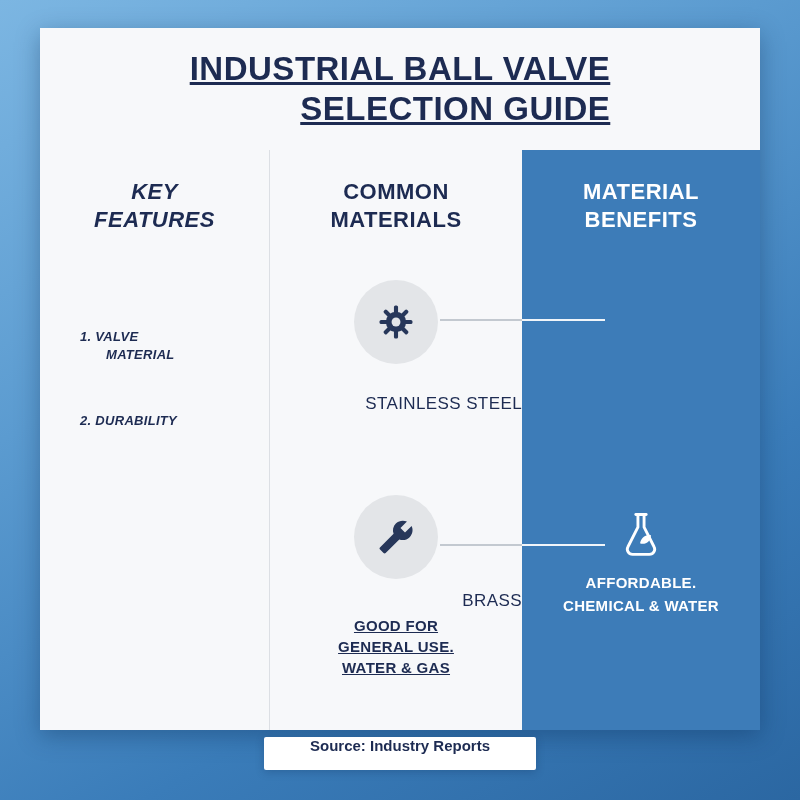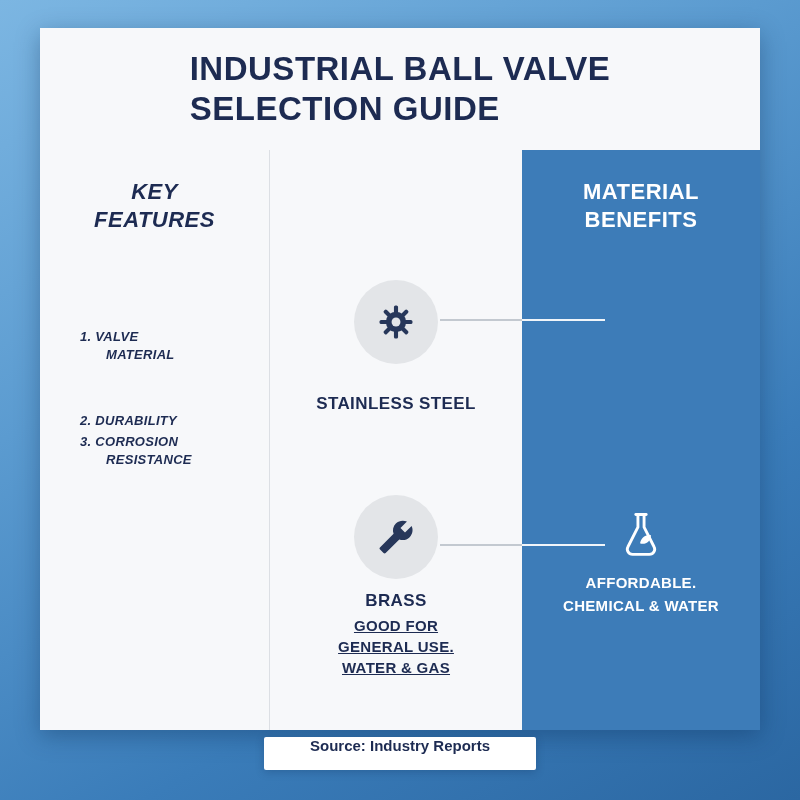--- a/index.html
+++ b/index.html
@@ -12,22 +12,22 @@
     position:relative; width:800px; height:800px; overflow:hidden;
     background:linear-gradient(150deg,#7cb6e2 0%, #5b9bd0 35%, #3a7cb9 70%, #2b67a2 100%);
   }
   .card {
     position:absolute; left:40px; top:28px; width:720px; height:702px;
     background:#f7f8fa;
     box-shadow:0 6px 22px rgba(10,40,80,.35);
   }
   .header-area { height:122px; display:flex; align-items:center; justify-content:center; }
   .title {
-    margin:0; text-align:left; font-size:33px; font-weight:700;
-    color:var(--navy,#1d2b52); white-space:pre-line; line-height:1.2; letter-spacing:.5px;
+    margin:0; text-align:right; font-size:33px; font-weight:700;
+    color:var(--navy,#1d2b52); white-space:pre-line; line-height:1.2; letter-spacing:.5px;text-decoration:underline;
   }
   .columns { position:absolute; top:122px; left:0; width:720px; height:580px; display:flex; }
   .col { position:relative; height:100%; }
   .col-features { width:230px; border-right:1px solid #dcdfe4;font-style:italic; }
   .col-materials { width:252px; }
   .col-benefits { width:238px; background:var(--panel-blue,#3d7cb8); color:#fff; }
   .col-header {
     position:absolute; top:28px; left:0; right:0; margin:0; text-align:center;
     font-size:22px; font-weight:700; color:var(--navy,#1d2b52);
     white-space:pre-line; line-height:1.25; letter-spacing:.5px;
@@ -43,21 +43,21 @@
   .f2 { margin-bottom:2px; }
 
   .material { position:absolute; left:0; width:100%; text-align:center; }
   .m1 { top:130px; }
   .m2 { top:345px; }
   .icon-circle {
     width:84px; height:84px; border-radius:50%;
     background:var(--circle-gray,#e3e5e8);
     margin:0 auto; display:flex; align-items:center; justify-content:center;
   }
-  .material-name { margin-top:30px; font-size:17px; font-weight:700; color:var(--navy,#1d2b52); letter-spacing:.4px; }
+  .material-name { margin-top:30px; font-size:17px; font-weight:400; color:var(--navy,#1d2b52); letter-spacing:.4px;text-align:right; }
   .m2 .material-name { margin-top:12px; }
   .material-desc {
     margin:4px auto 0; width:150px; font-size:15px; font-weight:700; color:var(--navy,#1d2b52);
     white-space:pre-line; line-height:1.4; letter-spacing:.3px;text-decoration:underline;
   }
 
   .benefit { position:absolute; left:0; width:100%; text-align:center; }
   .b1 { top:142px; }
   .b2 { top:360px; }
   .benefit-text {
@@ -95,26 +95,26 @@
 
     <div class="columns">
 
       <div class="col col-features">
         <h2 class="col-header">KEY
 FEATURES</h2>
         <ul class="feature-list">
           <li class="feature-item f1">1. VALVE
 MATERIAL</li>
           <li class="feature-item f2">2. DURABILITY</li>
-          <li class="feature-item f3">3. CORROSION
-RESISTANCE</li>
         </ul>
       </div>
 
       <div class="col col-materials">
+        <h2 class="col-header">COMMON
+MATERIALS</h2>
 
         <div class="material m1">
           <div class="icon-circle">
             <svg viewBox="0 0 24 24" width="38" height="38" aria-hidden="true">
               <g fill="#27375a">
                 <rect x="10.7" y="1.6" width="2.6" height="20.8" rx="1"></rect>
                 <rect x="10.7" y="1.6" width="2.6" height="20.8" rx="1" transform="rotate(45 12 12)"></rect>
                 <rect x="10.7" y="1.6" width="2.6" height="20.8" rx="1" transform="rotate(90 12 12)"></rect>
                 <rect x="10.7" y="1.6" width="2.6" height="20.8" rx="1" transform="rotate(135 12 12)"></rect>
                 <circle cx="12" cy="12" r="6.4"></circle>

